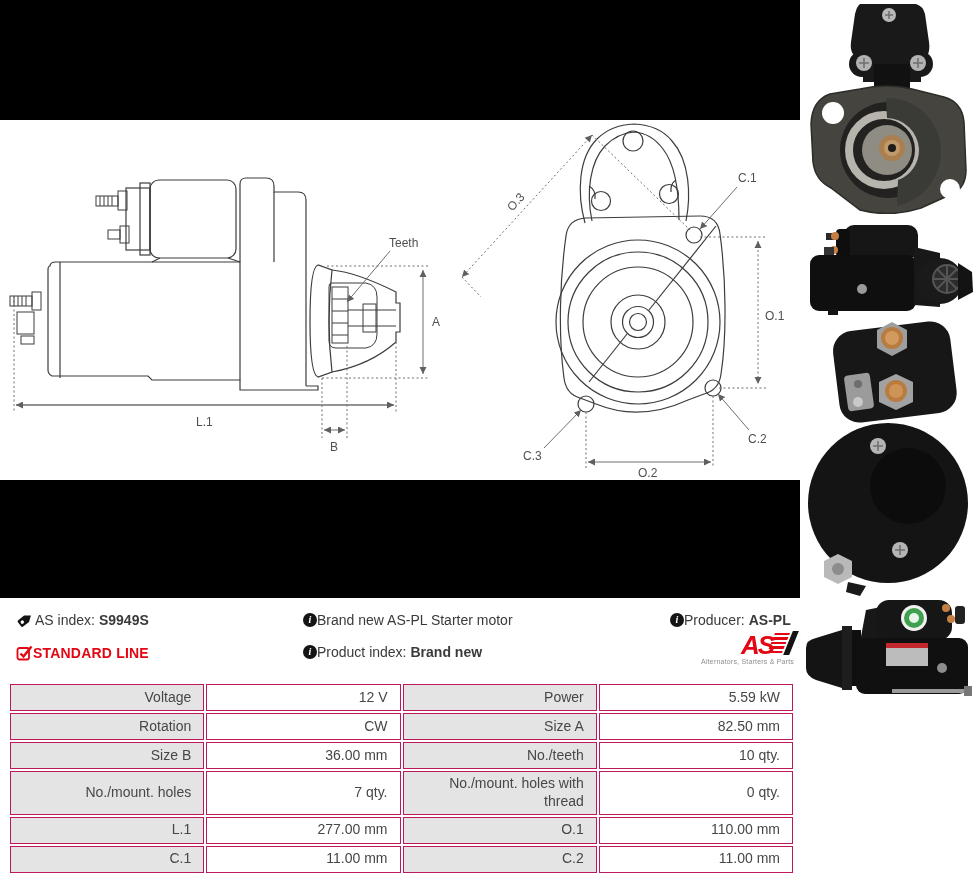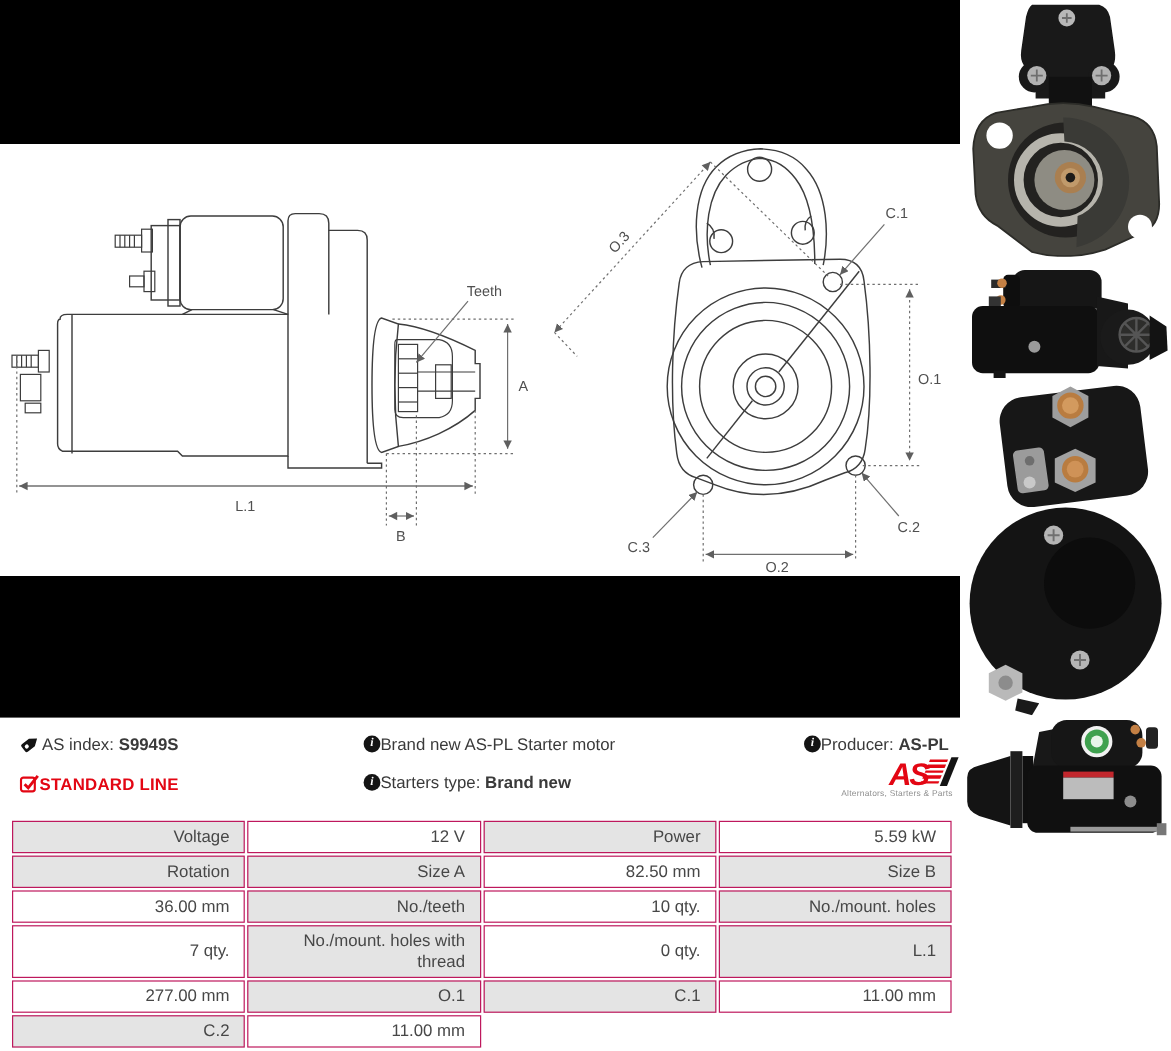--- a/index.html
+++ b/index.html
@@ -278,21 +278,21 @@
     <span class="red-text">STANDARD LINE</span>
   </div>
 
   <div class="info-item" style="left:303px;top:612px;">
     <span class="info-icon">i</span>
     <span class="lbl">Brand new AS-PL Starter motor</span>
   </div>
 
   <div class="info-item" style="left:303px;top:644px;">
     <span class="info-icon">i</span>
-    <span class="lbl">Starters type:</span>
+    <span class="lbl">Product index:</span>
       <span class="val">Brand new</span>
   </div>
 
   <div class="info-item" style="left:670px;top:612px;">
     <span class="info-icon">i</span>
     <span class="lbl">Producer:</span>
       <span class="val">AS-PL</span>
   </div>
 
   <div class="as-logo">
@@ -310,36 +310,38 @@
     <div class="tagline">Alternators, Starters &amp; Parts</div>
   </div>
 
   <div class="spec-table">
     <div class="cell lab">Voltage</div>
     <div class="cell">12 V</div>
     <div class="cell lab">Power</div>
     <div class="cell">5.59 kW</div>
 
     <div class="cell lab">Rotation</div>
+    <div class="cell">CW</div>
     <div class="cell lab">Size A</div>
     <div class="cell">82.50 mm</div>
 
     <div class="cell lab">Size B</div>
     <div class="cell">36.00 mm</div>
     <div class="cell lab">No./teeth</div>
     <div class="cell">10 qty.</div>
 
     <div class="cell lab">No./mount. holes</div>
     <div class="cell">7 qty.</div>
     <div class="cell lab">No./mount. holes with thread</div>
     <div class="cell">0 qty.</div>
 
     <div class="cell lab">L.1</div>
     <div class="cell">277.00 mm</div>
     <div class="cell lab">O.1</div>
+    <div class="cell">110.00 mm</div>
 
     <div class="cell lab">C.1</div>
     <div class="cell">11.00 mm</div>
     <div class="cell lab">C.2</div>
     <div class="cell">11.00 mm</div>
   </div>
 
 </div>
 
 </body></html>

